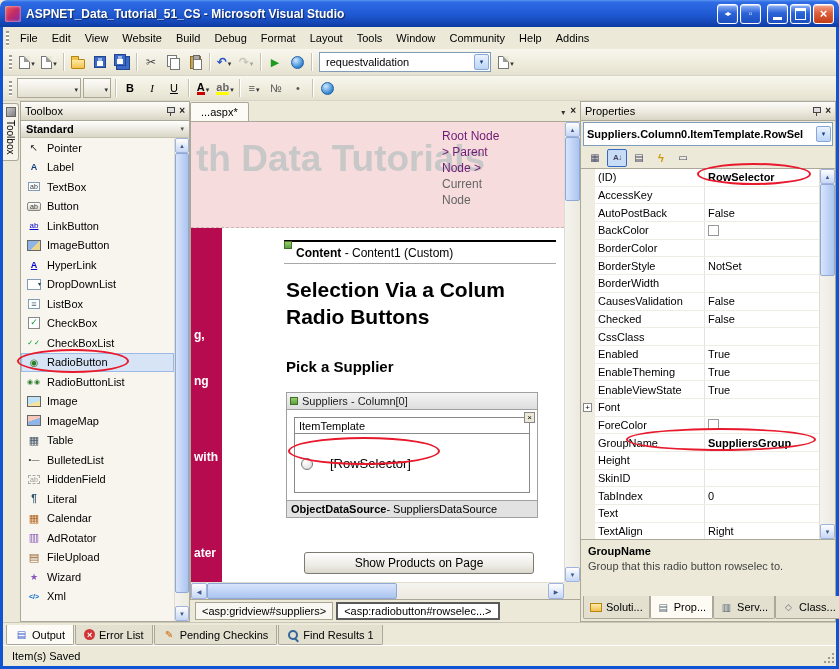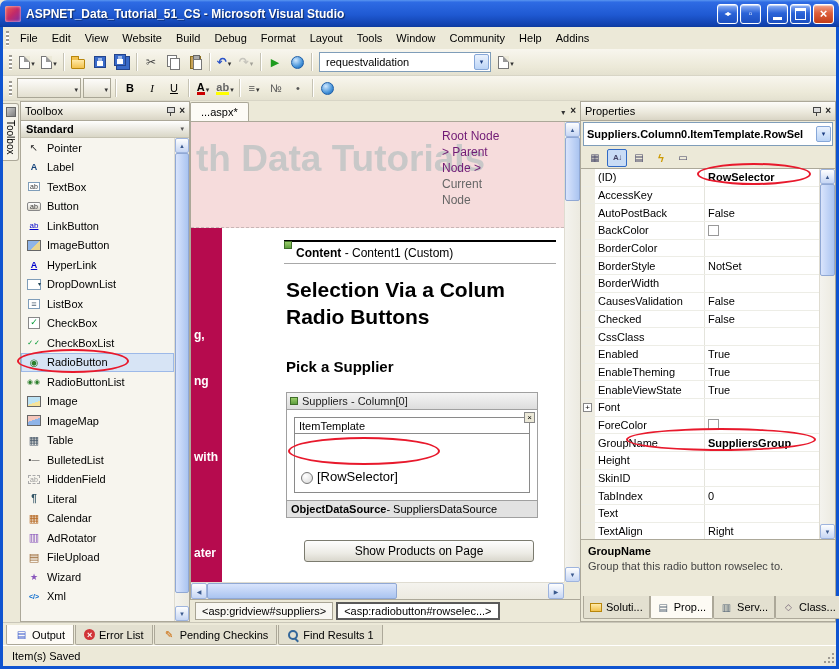--- a/index.html
+++ b/index.html
@@ -145,24 +145,24 @@
 .content-head .ch-text{margin-left:11px;white-space:nowrap;overflow:hidden}
 .h1{position:absolute;left:2px;top:34px;font-size:21px;font-weight:bold;line-height:27px;white-space:nowrap;width:268px;overflow:hidden}
 .h2{position:absolute;left:2px;top:116px;font-size:15px;font-weight:bold}
 .gridview{position:absolute;left:2px;top:150px;width:252px}
 .gv-head{height:18px;background:linear-gradient(#F4F4F4,#DDD);border:1px solid #A0A0A0;display:flex;align-items:center;gap:4px;padding:0 3px;color:#222;white-space:nowrap;overflow:hidden}
 .gv-body{border:1px solid #A0A0A0;border-top:none;padding:7px;background:#fff}
 .itpl{border:1px solid #8A8A8A;position:relative}
 .itpl-head{height:16px;border-bottom:1px solid #8A8A8A;display:flex;align-items:center;padding:0 4px}
 .itpl-x{position:absolute;right:-6px;top:-6px;width:11px;height:11px;background:#ECE9D8;border:1px solid #888;font-size:8px;line-height:9px;text-align:center}
 .itpl-x::before{content:"×"}
-.itpl-body{height:58px;padding:8px 6px;display:flex;align-items:flex-end;gap:4px;font-size:13px}
+.itpl-body{height:58px;padding:8px 6px;display:flex;align-items:center;gap:17px;font-size:13px}
 .radio-glyph{width:12px;height:12px;border:1px solid #777;border-radius:50%;background:radial-gradient(circle at 35% 30%,#fff,#D8D8D8);flex:none;margin-top:1px}
 .gv-foot{height:17px;background:#E2E2E2;border:1px solid #A0A0A0;border-top:none;display:flex;align-items:center;padding:0 4px;white-space:nowrap;overflow:hidden}
-.show-btn{position:absolute;left:20px;top:298px;width:230px;height:22px;background:linear-gradient(#FEFEFE,#EDECE6 60%,#D9D7CD);border:1px solid #7B7B6F;border-radius:3px;font-size:12px;font-family:inherit;color:#000}
+.show-btn{position:absolute;left:20px;top:310px;width:230px;height:22px;background:linear-gradient(#FEFEFE,#EDECE6 60%,#D9D7CD);border:1px solid #7B7B6F;border-radius:3px;font-size:12px;font-family:inherit;color:#000}
 .v-sb{position:absolute;top:0;right:0;width:16px;bottom:17px;display:flex;flex-direction:column;background:linear-gradient(90deg,#F4F3EE,#ECEAE0);border-left:1px solid #DFDCD1}
 .v-sb .sb-thumb{height:64px}
 .h-sb{position:absolute;left:0;right:16px;bottom:0;height:17px;display:flex;background:linear-gradient(#F4F3EE,#ECEAE0);border-top:1px solid #DFDCD1}
 .h-sb .sb-btn{width:16px;height:100%}
 .h-sb .sb-thumb{width:190px;background:linear-gradient(#D9E4FC,#AAC4F0)}
 .sb-corner{position:absolute;right:0;bottom:0;width:16px;height:17px;background:#ECE9D8}
 .tagbar{height:22px;display:flex;align-items:center;gap:3px;background:#ECE9D8;padding:2px 2px 2px 5px;flex:none}
 .tagtab{height:18px;display:flex;align-items:center;padding:0 6px;background:#F8F7F2;border:1px solid #A8A494;white-space:nowrap}
 .tagtab.active{border:2px solid #5A5A5A;background:#FFF}
 

